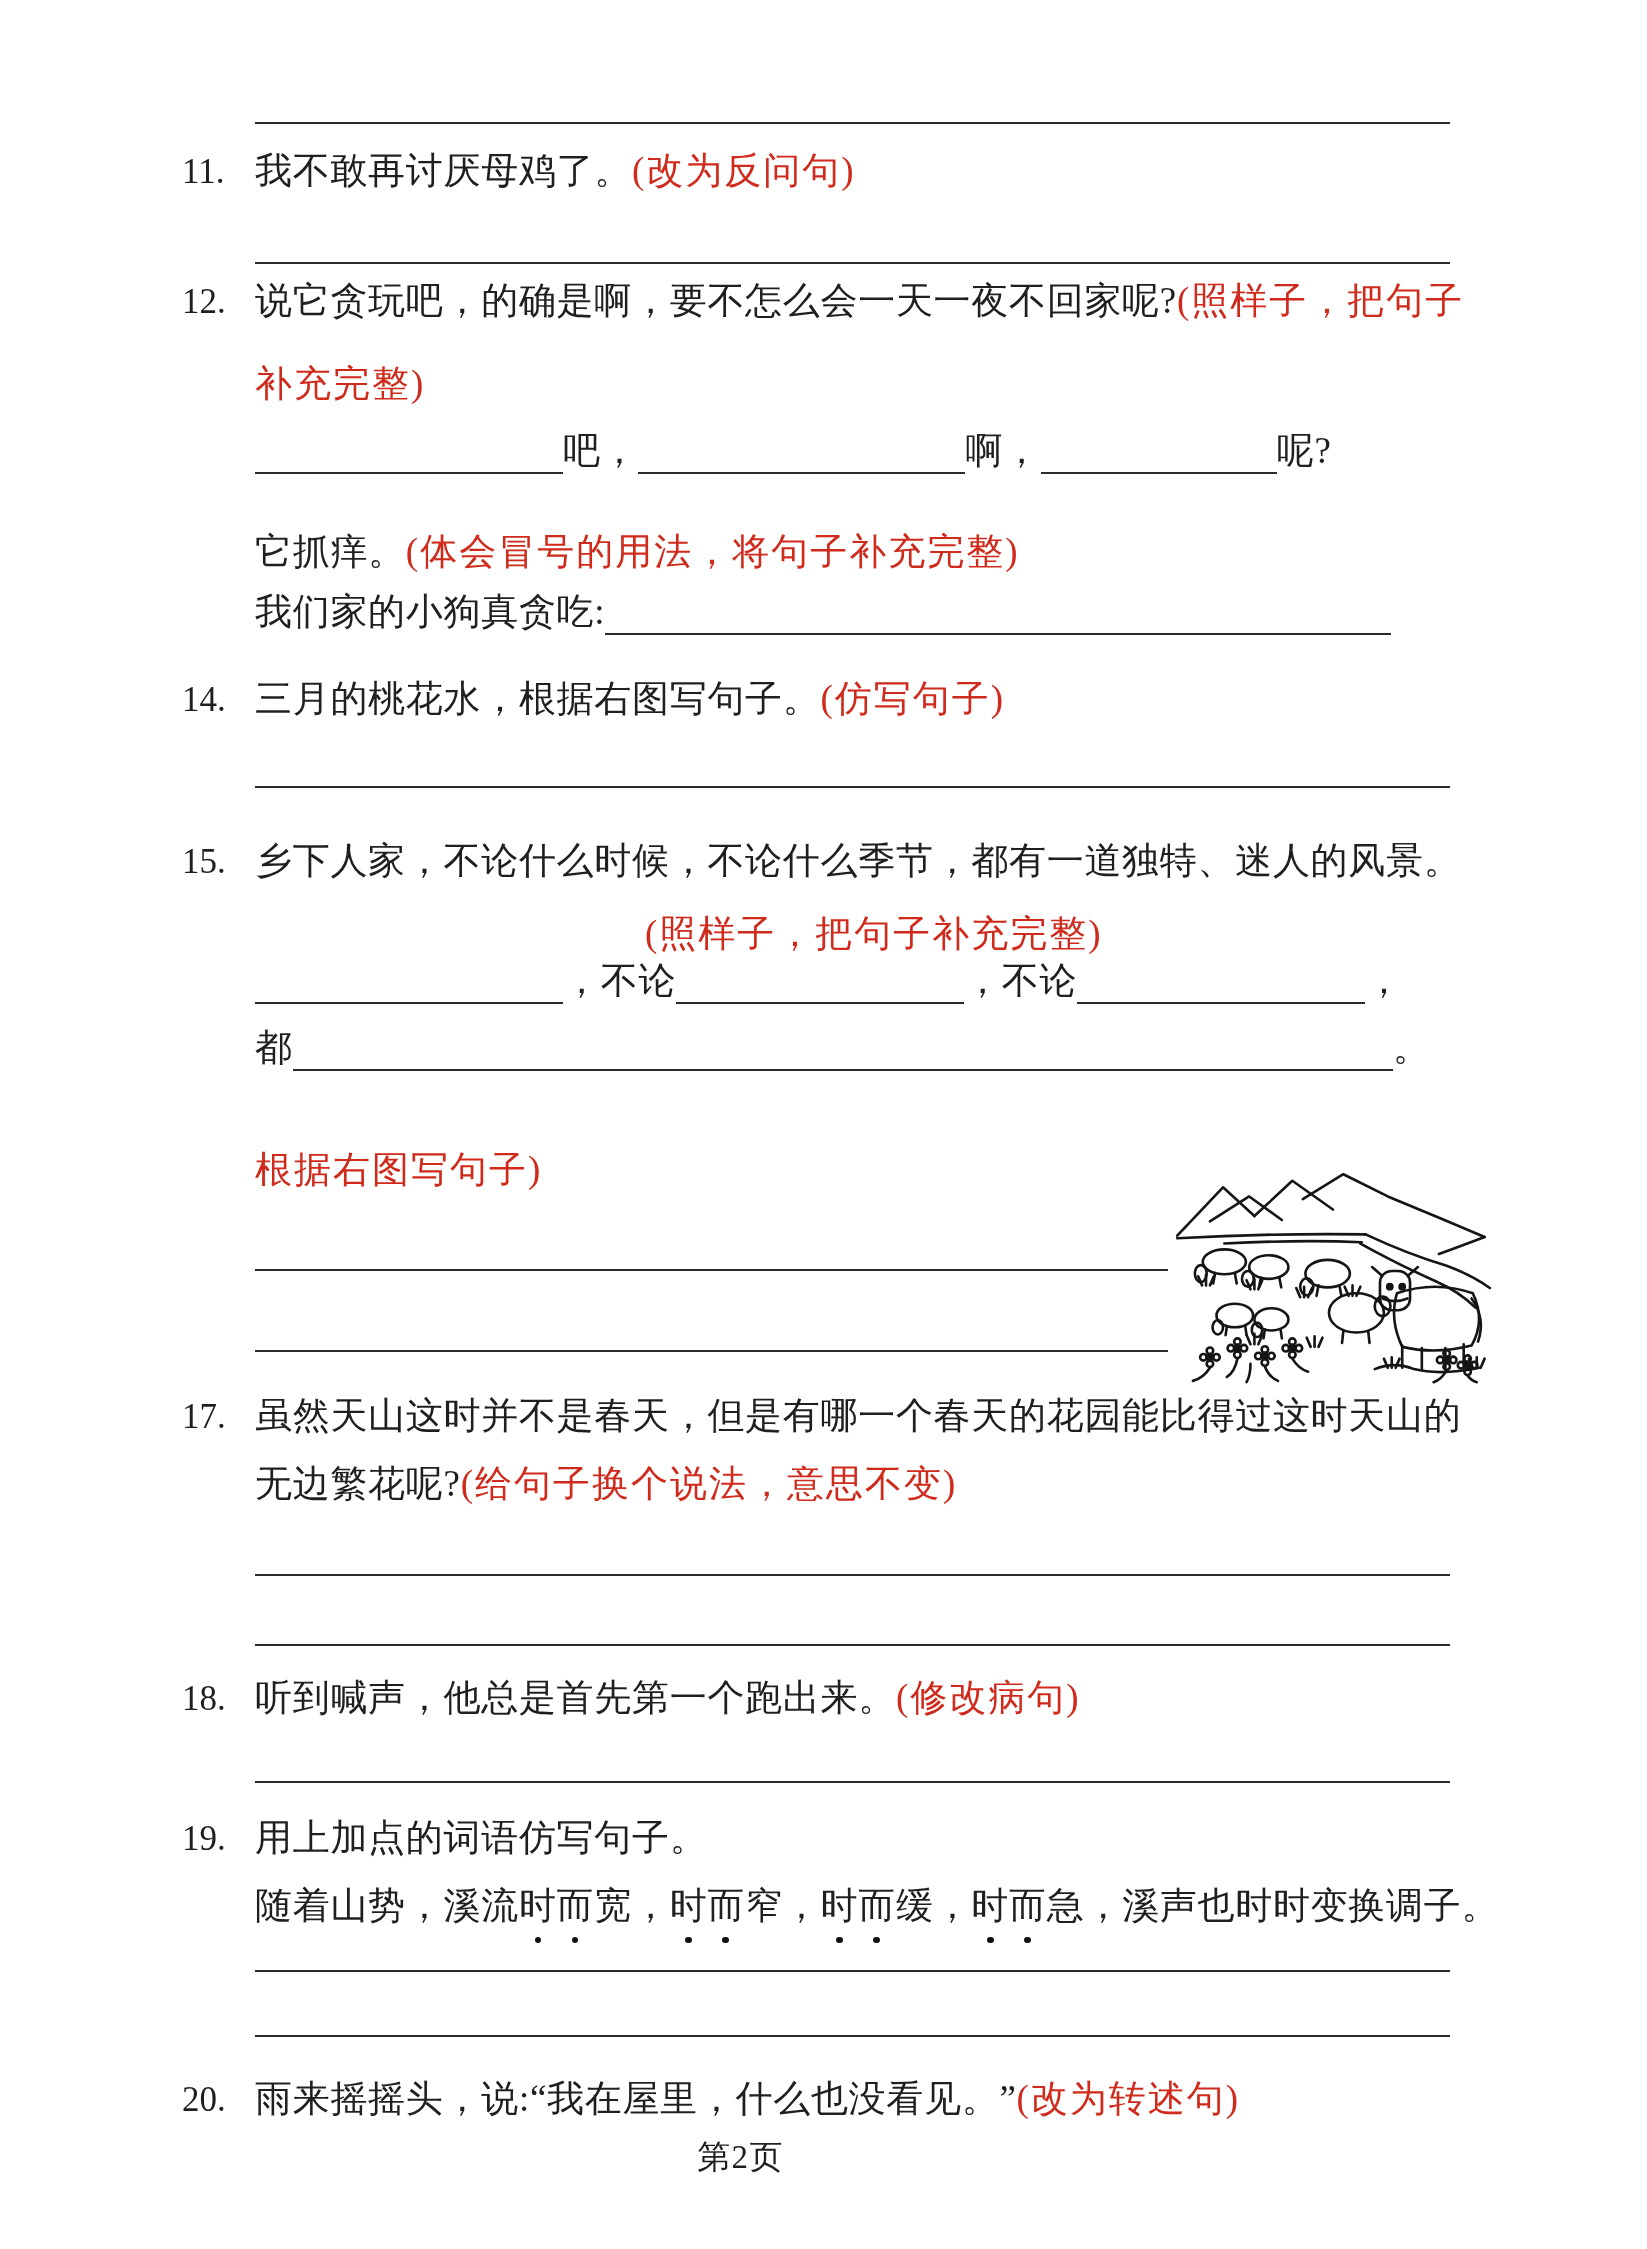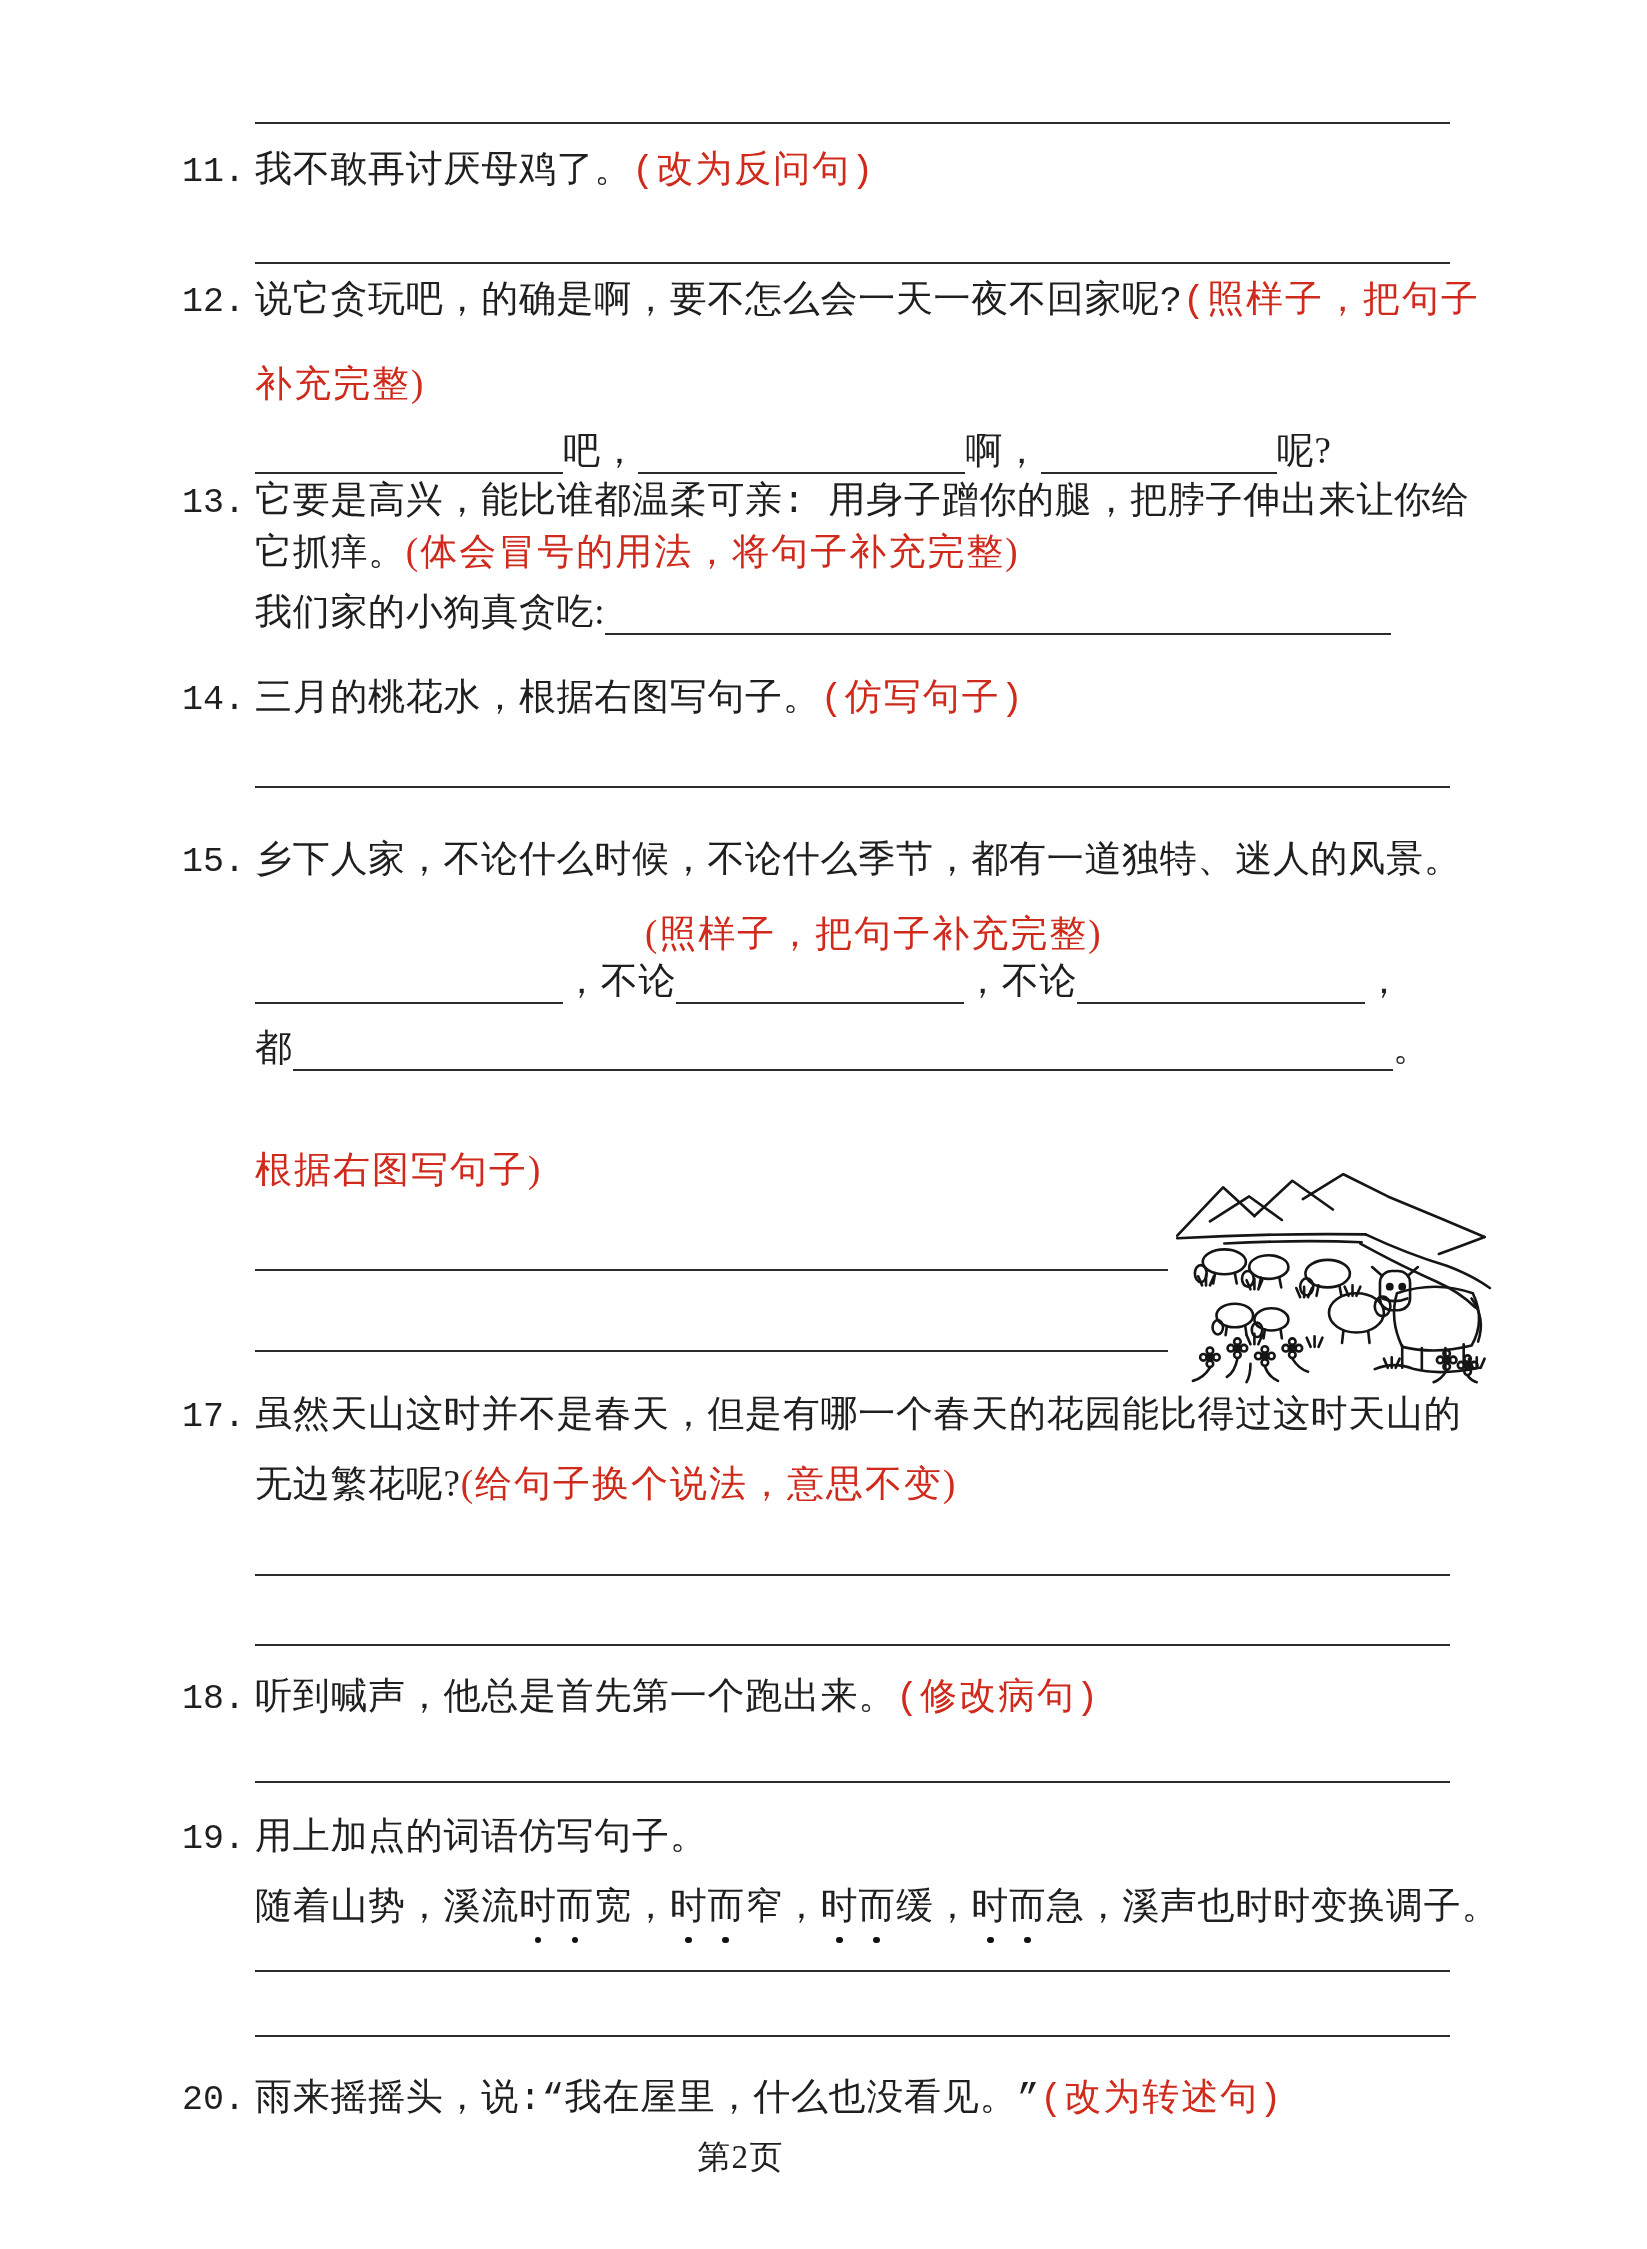--- a/index.html
+++ b/index.html
@@ -13,21 +13,21 @@
     overflow:hidden;
   }
   .row{
     position:absolute;
     left:255px;
     height:46px;
     line-height:46px;
     white-space:nowrap;
     letter-spacing:0.7px;
   }
-  .qrow{left:182px;font-family:Liberation Mono, monospace;}
+  .qrow{left:182px;}
   .num{
     display:inline-block;
     width:73px;
     font-size:35px;
     letter-spacing:0;
   }
   .red{
     color:#cf2a1b;
     letter-spacing:2px;
   }
@@ -76,23 +76,20 @@
   <div class="row qrow" style="top:278px">
     <span class="num">12.</span><span>说它贪玩吧，的确是啊，要不怎么会一天一夜不回家呢?</span><span class="red">(照样子，把句子</span>
   </div>
   <div class="row" style="top:361px">
     <span class="red">补充完整)</span>
   </div>
   <div class="row" style="top:428px">
     <span class="blank" style="width:308px"></span><span>吧，</span><span class="blank" style="width:327px"></span><span>啊，</span><span class="blank" style="width:236px"></span><span>呢?</span>
   </div>
 
-  <div class="row qrow" style="top:479px">
-    <span class="num">13.</span><span>它要是高兴，能比谁都温柔可亲: 用身子蹭你的腿，把脖子伸出来让你给</span>
-  </div>
   <div class="row" style="top:529px">
     <span>它抓痒。</span><span class="red">(体会冒号的用法，将句子补充完整)</span>
   </div>
   <div class="row" style="top:589px">
     <span>我们家的小狗真贪吃:</span><span class="blank" style="width:786px"></span>
   </div>
 
   <div class="row qrow" style="top:676px">
     <span class="num">14.</span><span>三月的桃花水，根据右图写句子。</span><span class="red">(仿写句子)</span>
   </div>

